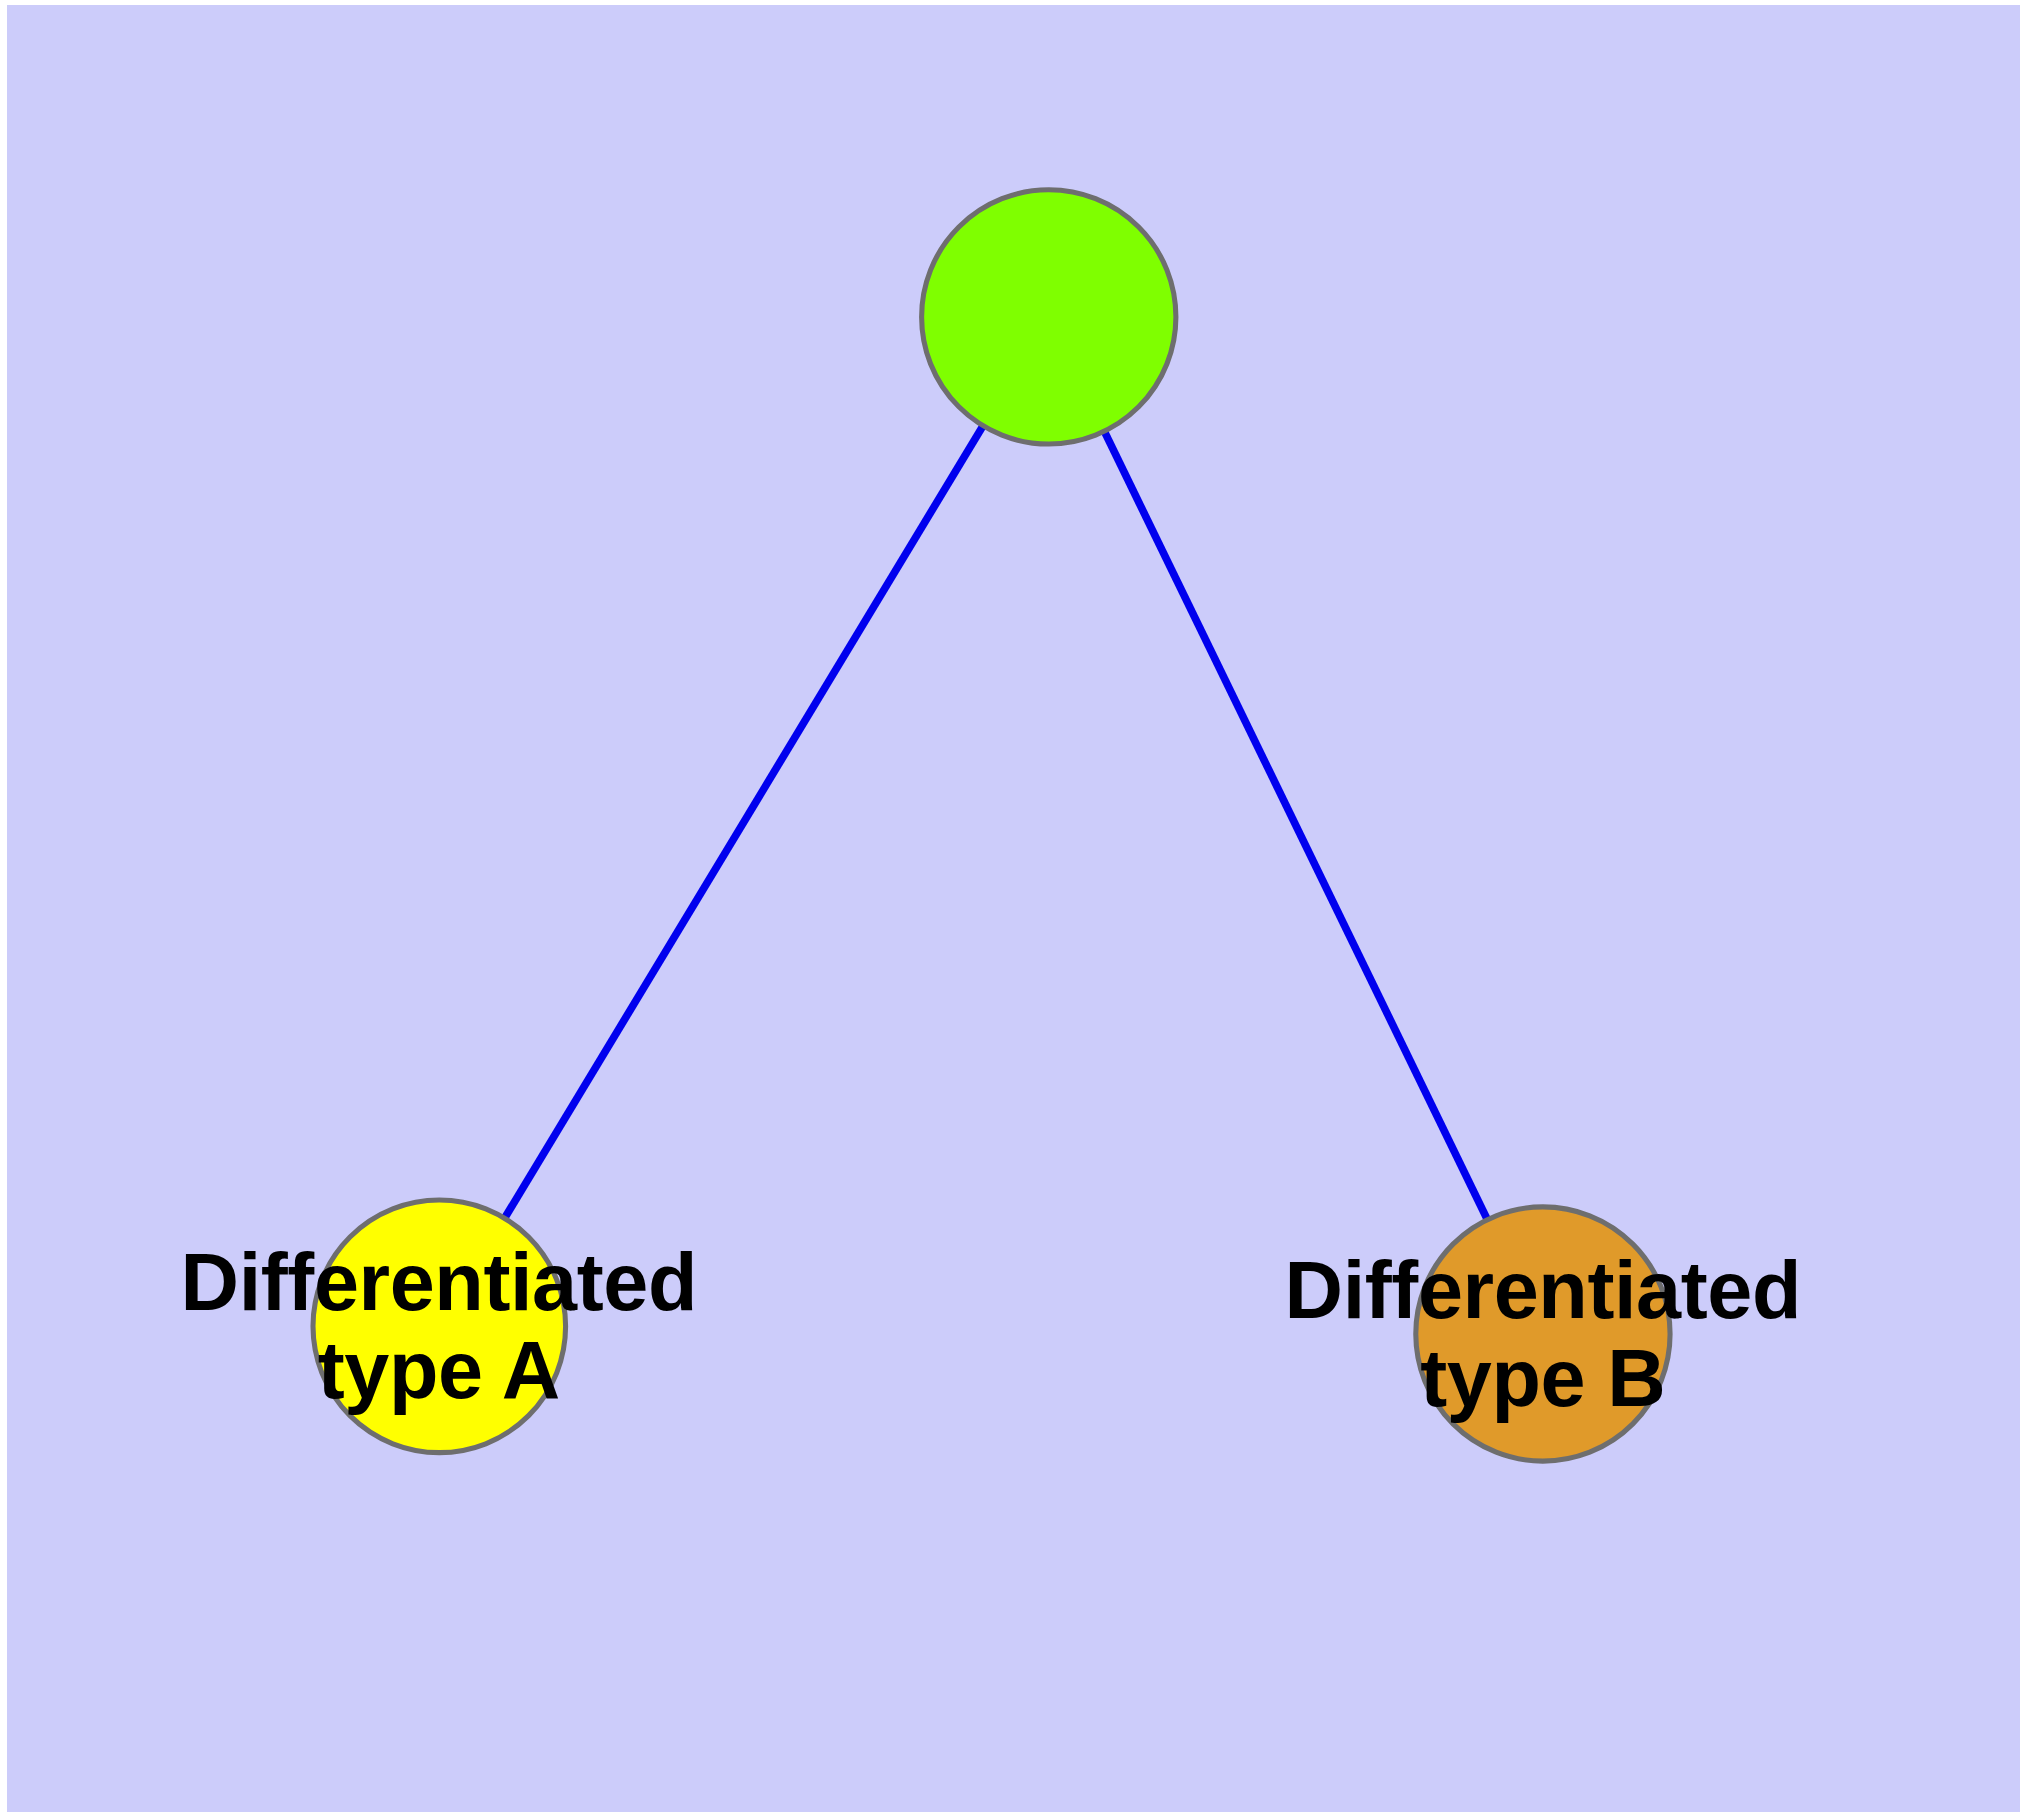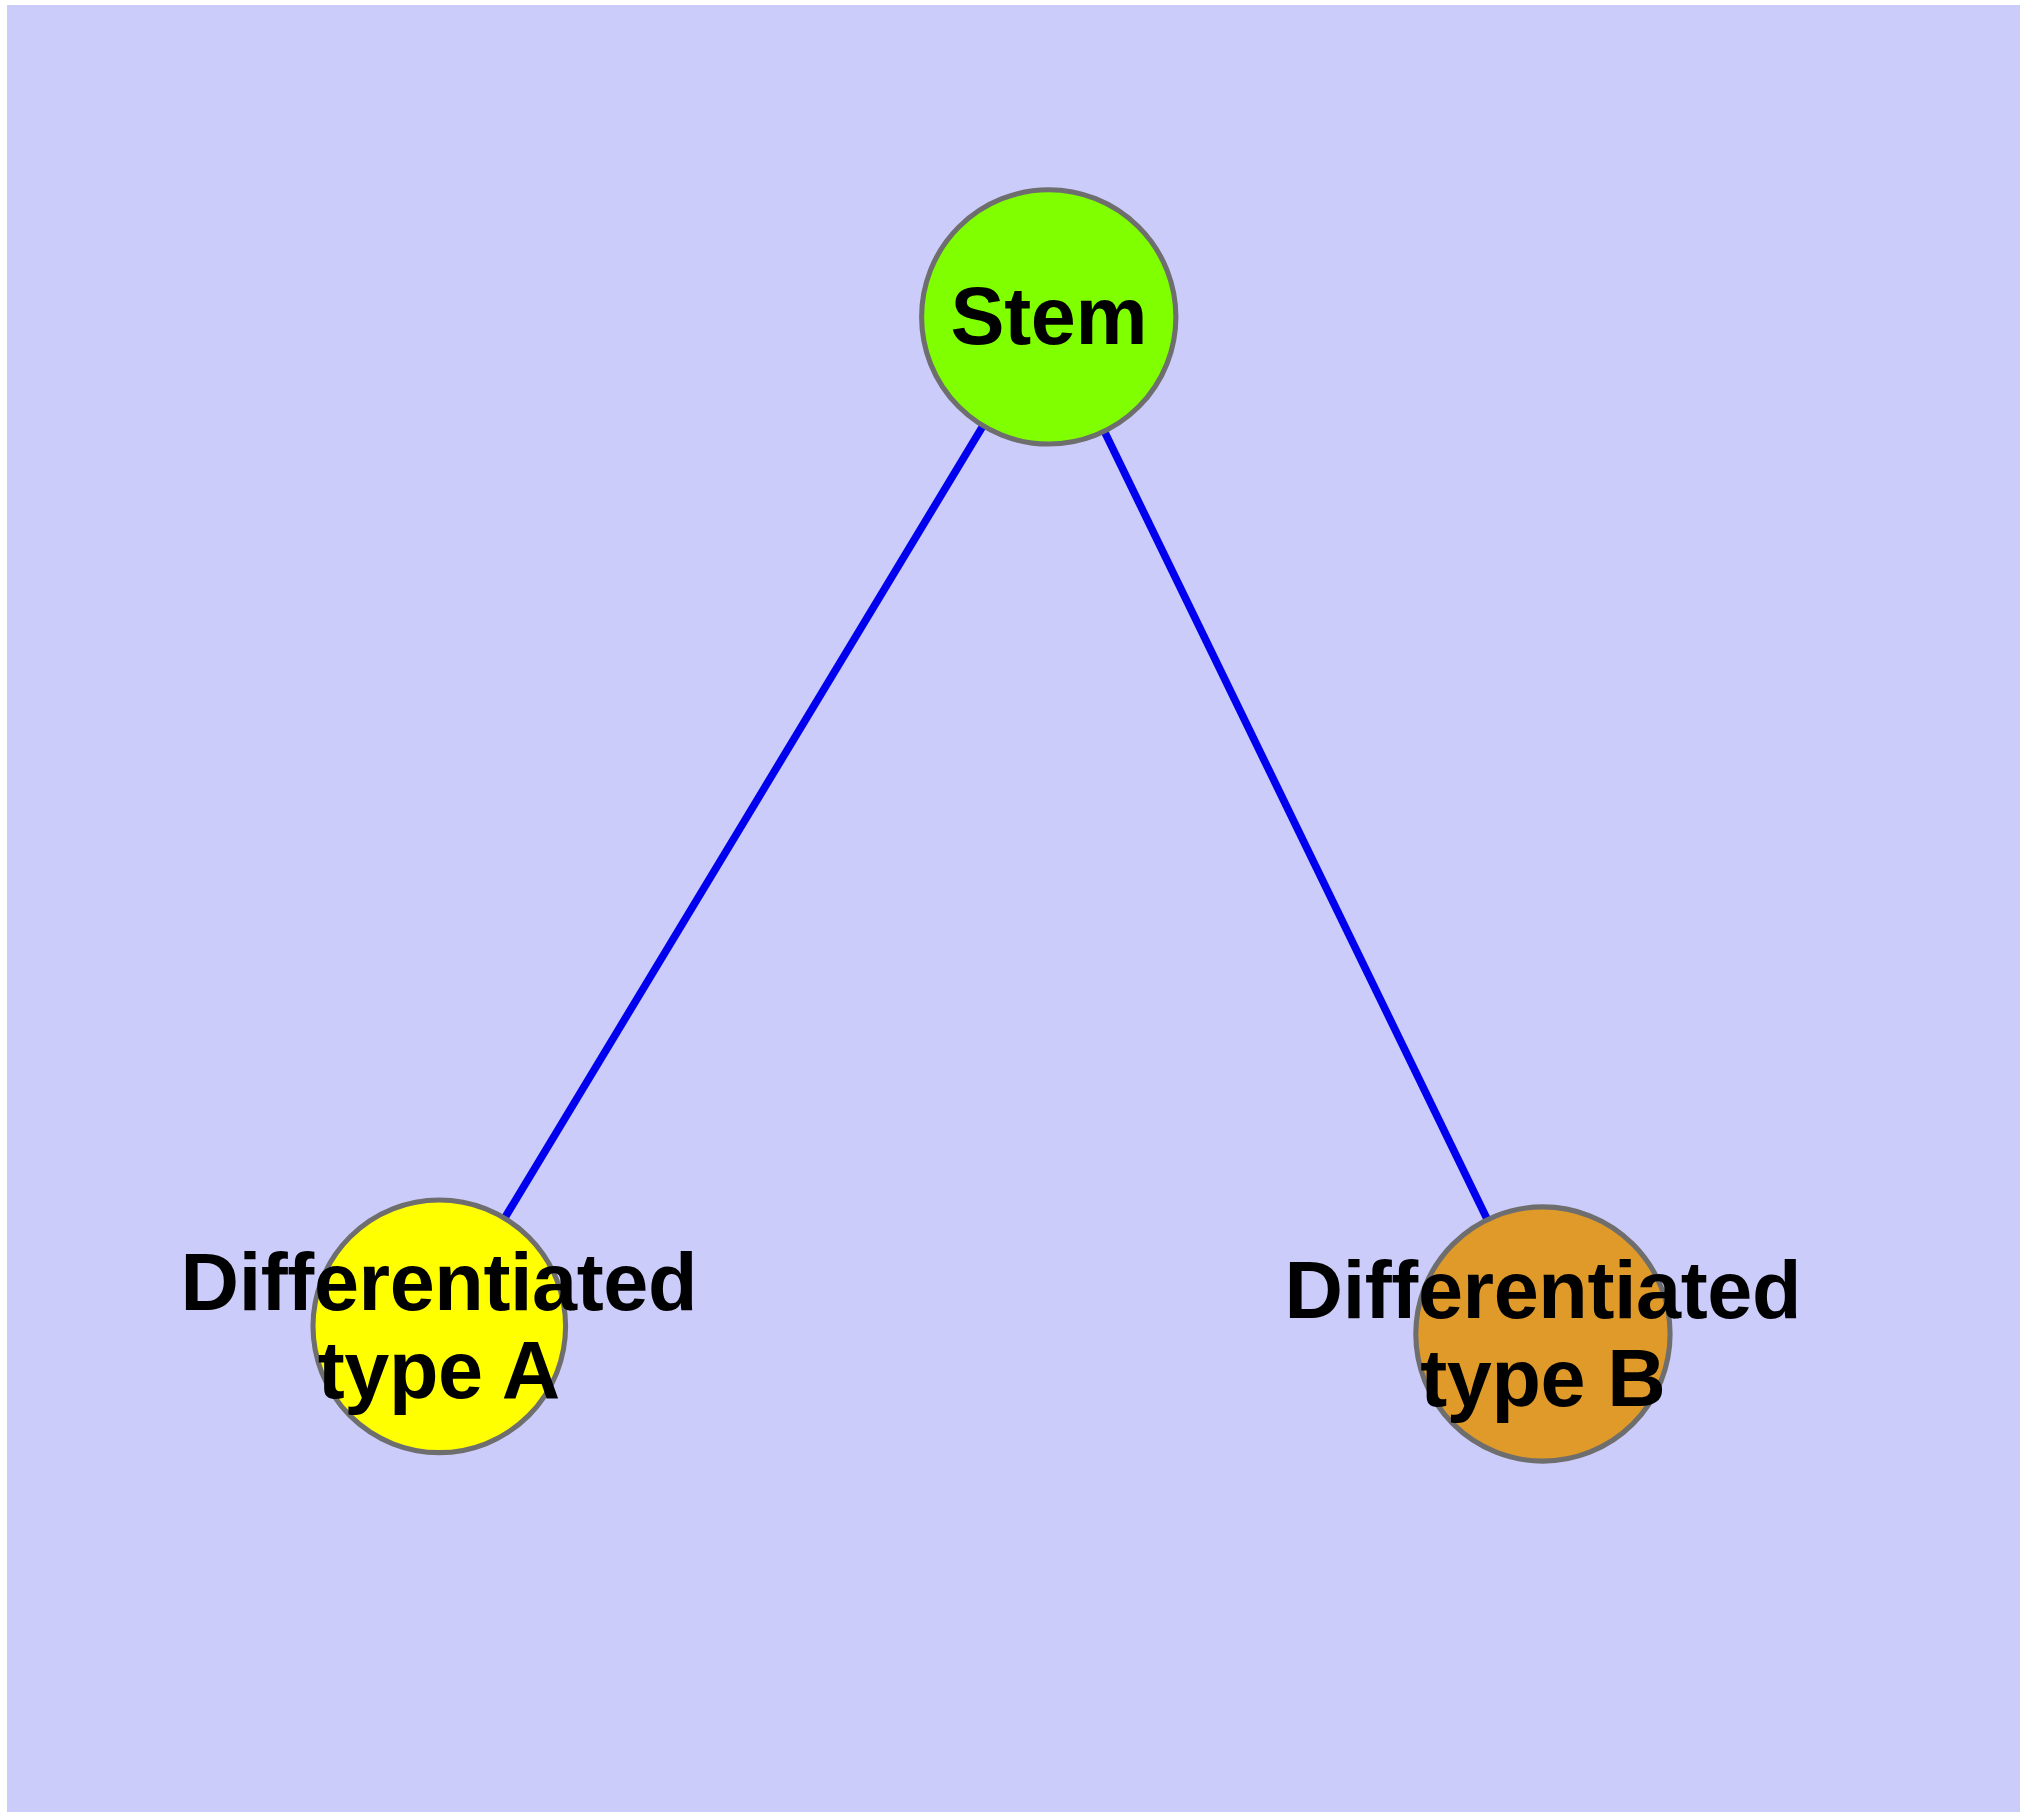--- a/index.html
+++ b/index.html
@@ -68,21 +68,20 @@
         <line class="edge-line" x1="1229" y1="368" x2="1812" y2="1568" stroke="#0000ee" stroke-width="9"></line>
       </g>
 
       <g>
         <circle class="node-circle" cx="1229" cy="368" r="150" fill="#7fff00" stroke="#6e6e6e"></circle>
         <circle class="node-circle" cx="510" cy="1559" r="149" fill="#ffff00" stroke="#6e6e6e"></circle>
         <circle class="node-circle" cx="1812" cy="1568" r="150" fill="#e09a2a" stroke="#6e6e6e"></circle>
       </g>
     </svg>
 
-    <div class="node-label" style="left: 1042px; top: 312px; color: rgb(0, 0, 0); font-size: 81px;">Stem</div>
     <div class="node-label" style="left: 432px; top: 1321px; color: rgb(0, 0, 0); font-size: 81px;">Differentiated
 type A</div>
     <div class="node-label" style="left: 1536px; top: 1329px; color: rgb(0, 0, 0); font-size: 81px;">Differentiated
 type B</div>
 
   </div>
 </div>
 
 
 </body></html>

